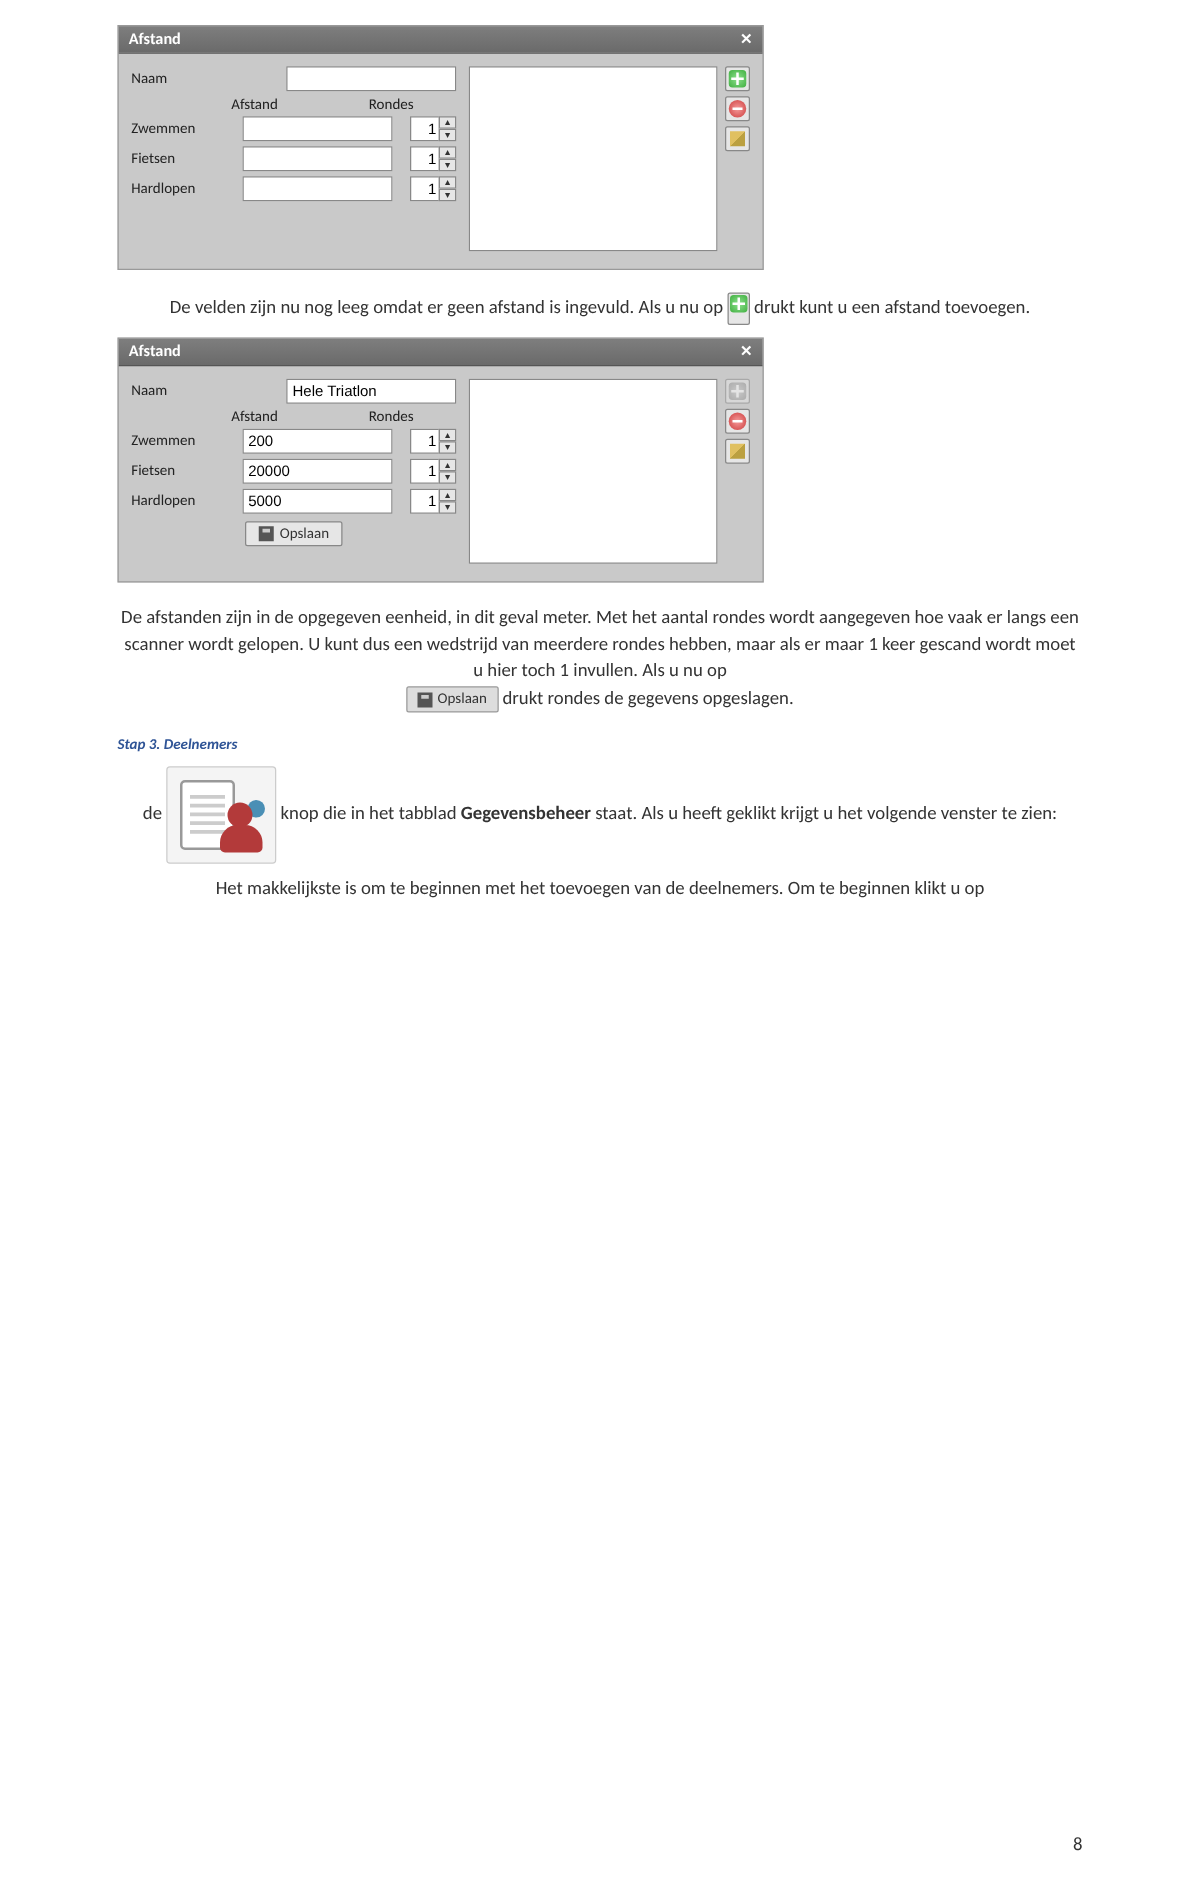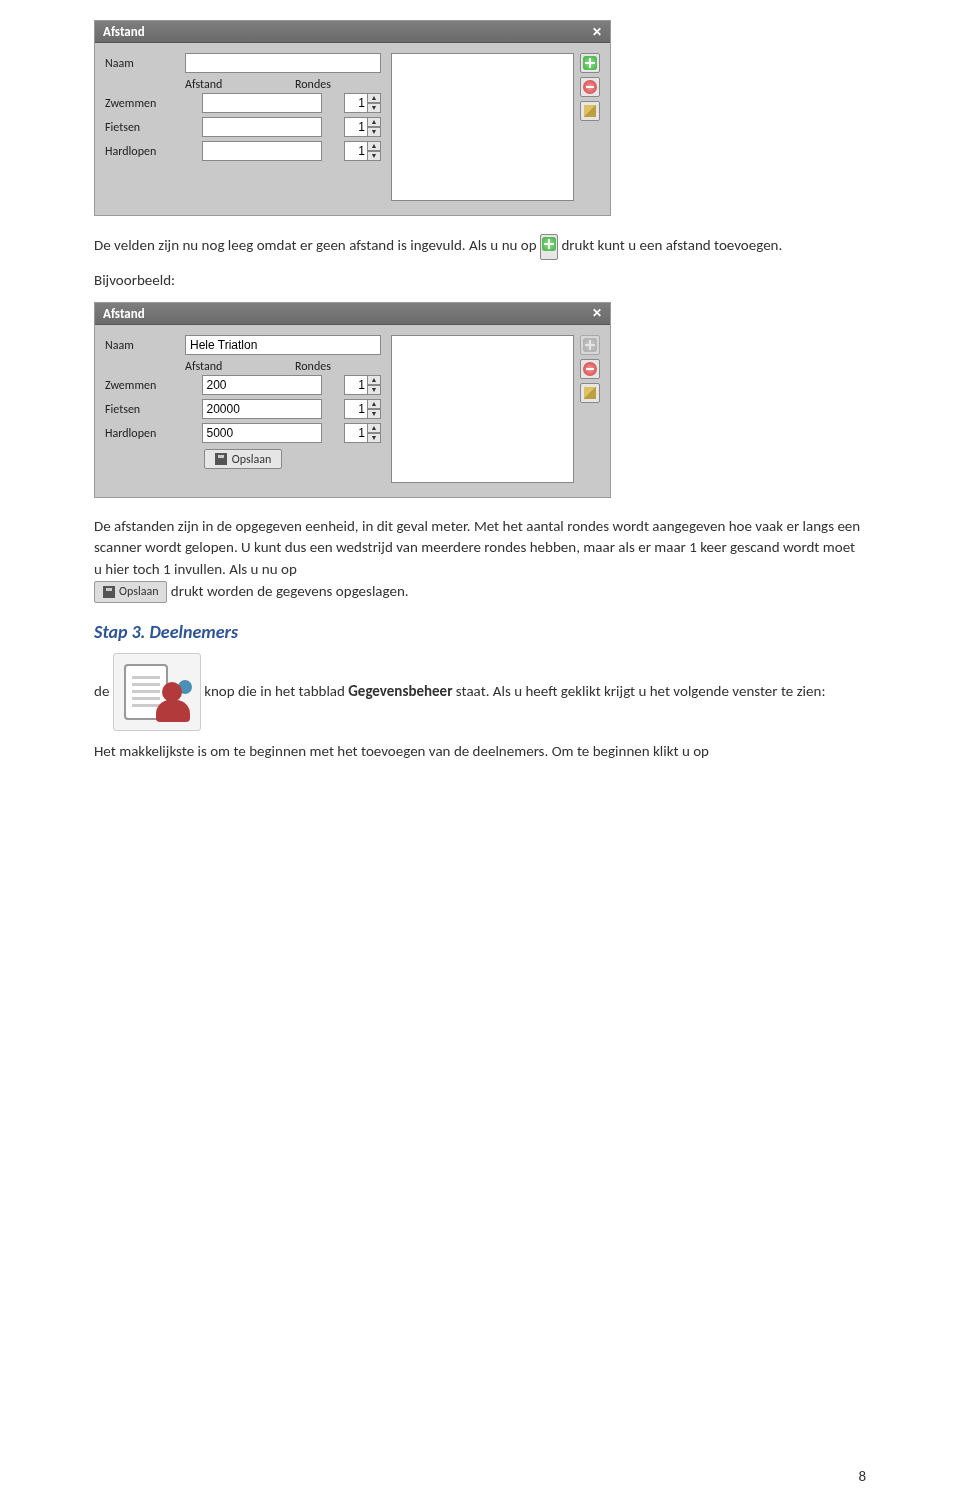--- a/index.html
+++ b/index.html
@@ -91,21 +91,21 @@
   }
   .row .lbl { width: 80px; color: #222; }
   .text-input {
     border: 1px solid #888;
     background: #fff;
     height: 20px;
     padding: 0 4px;
     font-size: 12px;
     width: 120px;
   }
-  .text-input.wide { width: 196px; }
+  .text-input.wide { width: 136px; }
   .subhead {
     display: flex;
     font-size: 12px;
     color: #222;
     margin: 2px 0 2px 80px;
   }
   .subhead .c1 { width: 110px; }
   .subhead .c2 { width: 60px; }
   .spinner {
     display: flex; align-items: center;
@@ -135,35 +135,35 @@
     padding: 2px 10px; font-size: 12px; cursor: pointer;
     border-radius: 2px;
   }
   .floppy {
     width: 12px; height: 12px; background: #555; position: relative;
   }
   .floppy::after {
     content: ""; position: absolute; top: 2px; left: 3px;
     width: 6px; height: 3px; background: #ccc;
   }
-  p { font-size: 15px; line-height: 1.45; margin: 10px 0; }
+  p { font-size: 15px; line-height: 1.45; margin: 10px 0; text-align: center; }
   .inline-icon {
     display: inline-block; vertical-align: middle;
     border: 1px solid #888; background: #e6e6e6;
     padding: 1px; border-radius: 2px;
   }
   .inline-save {
     display: inline-flex; align-items: center; gap: 4px;
     border: 1px solid #999; background: #ddd;
     padding: 1px 8px; font-size: 12px;
     vertical-align: middle; border-radius: 2px;
   }
   h3.step {
     font-style: italic; font-weight: bold;
-    color: #2f5496; font-size: 18px;
+    color: #2f5496; font-size: 12px;
     margin: 18px 0 4px 0;
   }
   .people-icon {
     display: inline-block; vertical-align: middle;
     width: 88px; height: 78px;
     border: 1px solid #ccc; background: #f4f4f4;
     position: relative; border-radius: 3px;
   }
   .people-icon .doc {
     position: absolute; left: 10px; top: 10px;
@@ -268,21 +268,20 @@
       </div>
     </div>
   </div>
 
   <p>
     <span>De velden zijn nu nog leeg omdat er geen afstand is ingevuld. Als u nu op </span>
     <span class="inline-icon"><span class="icon-plus" style="display:inline-block"></span></span>
     <span> drukt kunt u een afstand toevoegen.</span>
   </p>
 
-  <p>Bijvoorbeeld:</p>
 
   <div class="dialog">
     <div class="titlebar">
       <span>Afstand</span>
       <span class="close-x">✕</span>
     </div>
     <div class="dlg-body">
       <div class="form-col">
         <div class="row">
           <span class="lbl">Naam</span>
@@ -349,21 +348,21 @@
     </div>
   </div>
 
   <p>
     <span>De afstanden zijn in de  opgegeven eenheid, in dit geval meter. Met het aantal rondes wordt aangegeven hoe vaak er langs een scanner wordt gelopen. U kunt dus een wedstrijd van meerdere rondes hebben, maar als er maar 1 keer gescand wordt moet u hier toch 1 invullen. Als u nu op </span>
     <br>
     <span class="inline-save">
       <span class="floppy"></span>
       <span>Opslaan</span>
     </span>
-    <span> drukt worden de gegevens opgeslagen.</span>
+    <span> drukt rondes de gegevens opgeslagen.</span>
   </p>
 
 
   <h3 class="step">Stap 3. Deelnemers</h3>
   <p>
     <span>de </span>
     <span class="people-icon">
       <span class="doc"></span>
       <span class="p2"></span>
       <span class="p1"></span>

